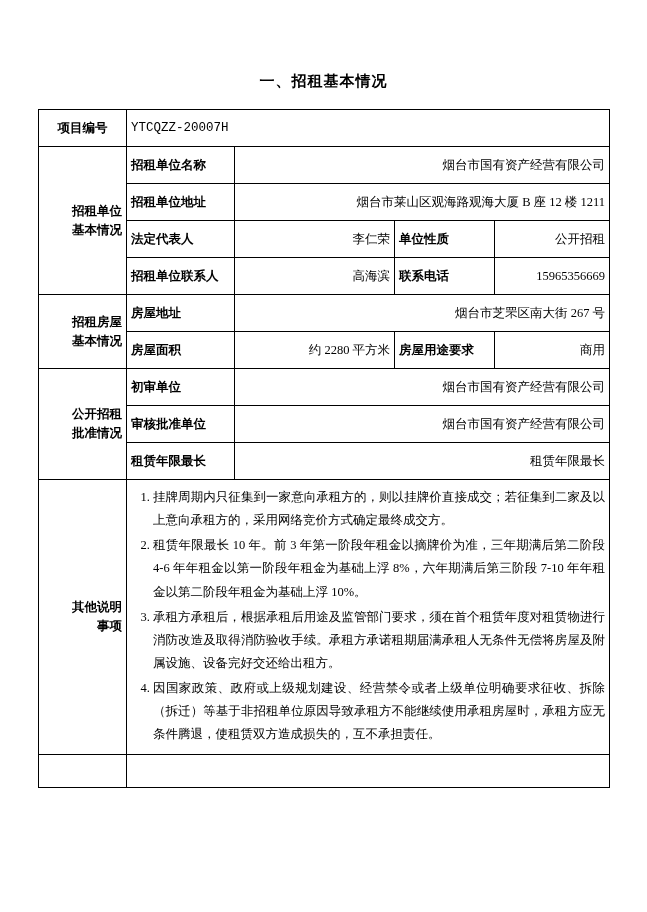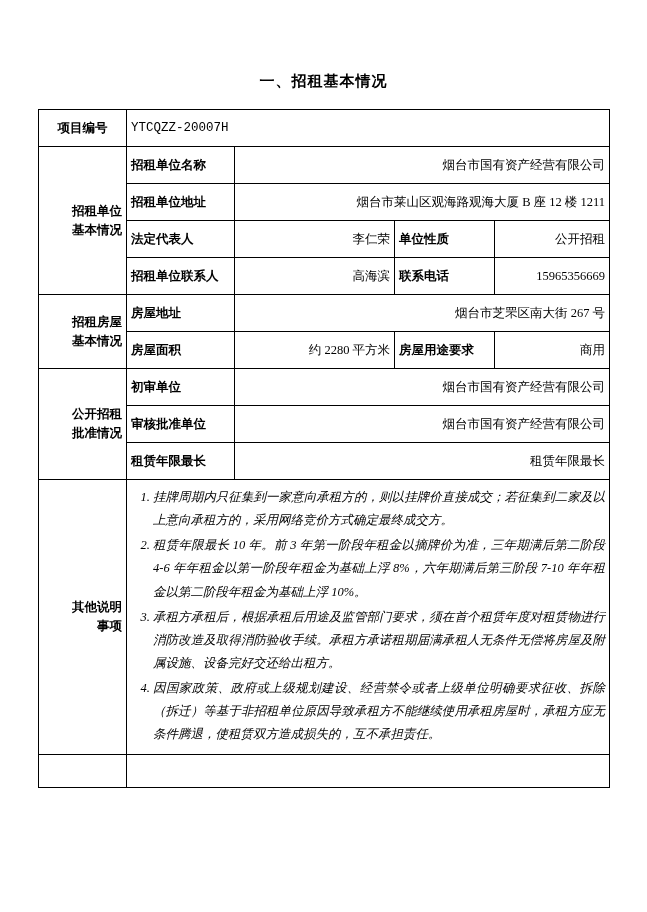--- a/index.html
+++ b/index.html
@@ -74,21 +74,20 @@
   ol.notes-list {
     margin: 0;
     padding-left: 22px;
     list-style-type: decimal;
   }
   ol.notes-list li {
     font-size: 12.5px;
     line-height: 1.85;
     text-align: justify;
     margin-bottom: 2px;
-    font-style: italic;
   }
   .empty-row td {
     height: 20px;
   }
 </style>
 </head>
 <body>
 
 <div class="page">
 

